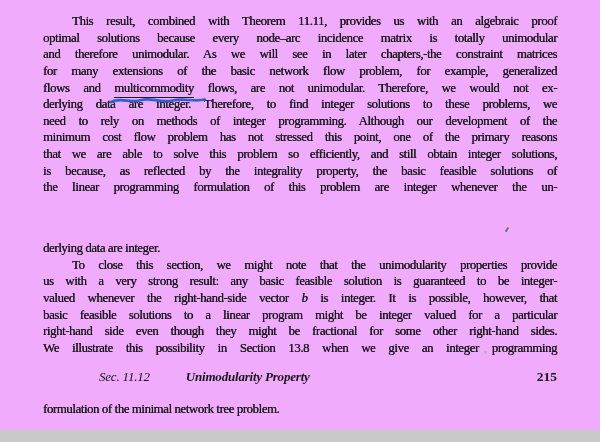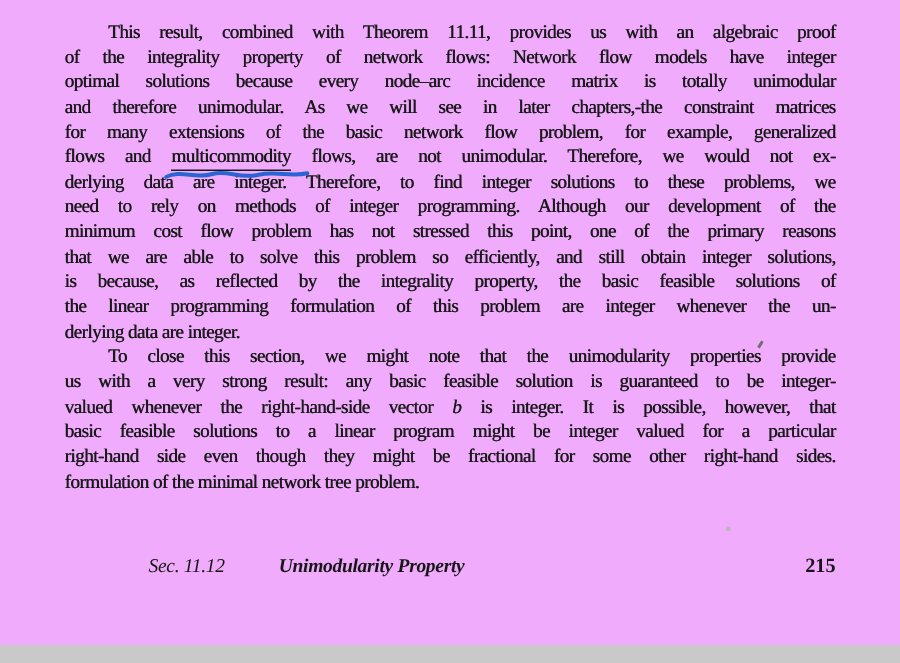--- a/index.html
+++ b/index.html
@@ -23,21 +23,21 @@
     line-height: 16.65px;
     letter-spacing: -0.4px;
     text-shadow: 0.3px 0 0 currentColor; 
   }
   .line {
     height: 16.65px;
     text-align: justify;
     text-align-last: justify;
   }
   .line.indent { text-indent: 29px; }
-  .line.lastline { text-align-last: left; }
+  .line.lastline { text-align-last: left; margin-top: 44px; }
   .und-word {
     position: relative;
     display: inline-block;
     border-bottom: 1.4px solid #1c1c1c;
     padding-bottom: 0.5px;
   }
   .pen-svg {
     position: absolute;
     left: -5px; bottom: -8px;
     width: calc(100% + 18px);
@@ -92,40 +92,40 @@
   }
 </style>
 </head>
 <body>
 
 <div class="page">
 
   <div class="textblock">
 
     <div class="line indent">This result, combined with Theorem 11.11, provides us with an algebraic proof</div>
-    <div class="line">of the integrality property of network flows: Network flow models have integer</div>
     <div class="line">optimal solutions because every node–arc incidence matrix is totally unimodular</div>
     <div class="line">and therefore unimodular. As we will see in later chapters,-the constraint matrices</div>
     <div class="line">for many extensions of the basic network flow problem, for example, generalized</div>
     <div class="line"><span>flows and </span><span class="und-word"><span>multicommodity</span><svg class="pen-svg" viewBox="0 0 120 10" preserveAspectRatio="none">
             <path d="M2 7 C14 2, 26 8.5, 40 5 C52 2, 62 8.5, 78 5.5 C92 3, 104 7, 118 4.5" fill="none" stroke="#2a63d4" stroke-width="2.7" stroke-linecap="round"></path>
           </svg></span><span> flows, are not unimodular. Therefore, we would not ex-</span></div>
     <div class="line">derlying data are integer. Therefore, to find integer solutions to these problems, we</div>
     <div class="line">need to rely on methods of integer programming. Although our development of the</div>
     <div class="line">minimum cost flow problem has not stressed this point, one of the primary reasons</div>
     <div class="line">that we are able to solve this problem so efficiently, and still obtain integer solutions,</div>
     <div class="line">is because, as reflected by the integrality property, the basic feasible solutions of</div>
     <div class="line">the linear programming formulation of this problem are integer whenever the un-</div>
     <div class="line lastline">derlying data are integer.</div>
 
     <div class="line indent">To close this section, we might note that the unimodularity properties provide</div>
     <div class="line">us with a very strong result: any basic feasible solution is guaranteed to be integer-</div>
     <div class="line"><span>valued whenever the right-hand-side vector </span><i>b</i><span> is integer. It is possible, however, that</span></div>
     <div class="line">basic feasible solutions to a linear program might be integer valued for a particular</div>
     <div class="line">right-hand side even though they might be fractional for some other right-hand sides.</div>
+    <div class="line">We illustrate this possibility in Section 13.8 when we give an integer programming</div>
     <div class="line lastline">formulation of the minimal network tree problem.</div>
   </div>
 
   <div class="footer">
     <span class="sec">Sec. 11.12</span><span class="ftitle">Unimodularity Property</span>
     <span class="pagenum">215</span>
   </div>
 
   <div class="speck1"></div>
   <div class="speck2"></div>

